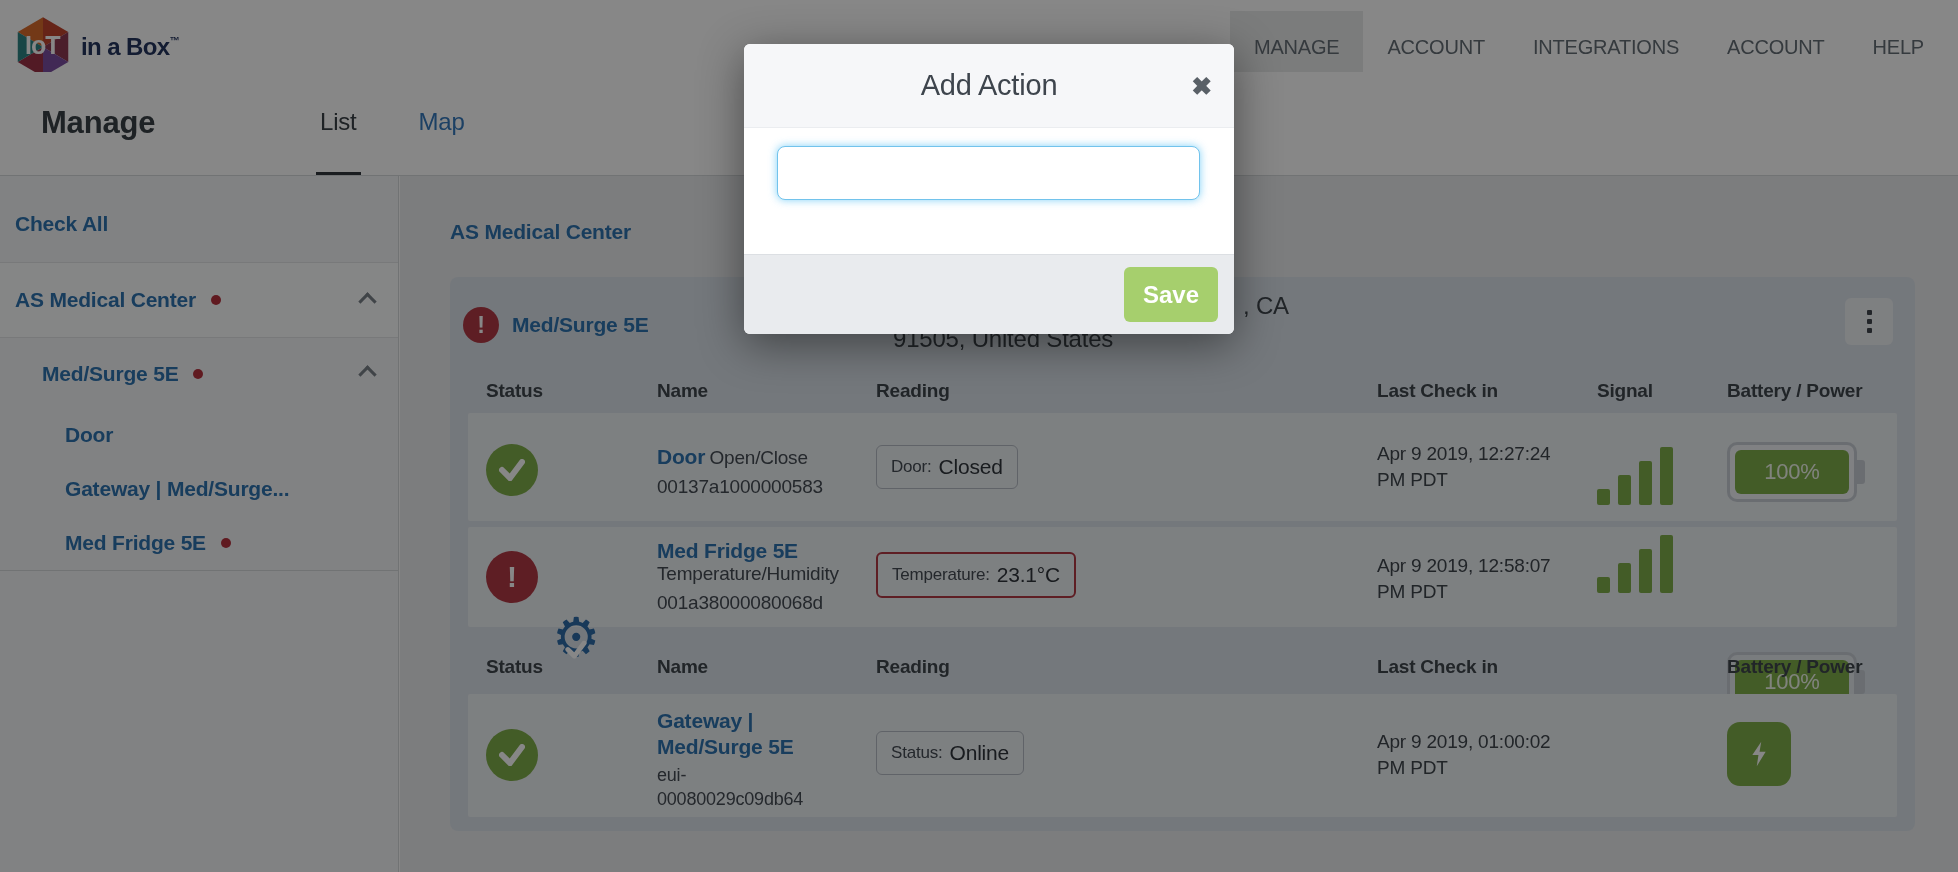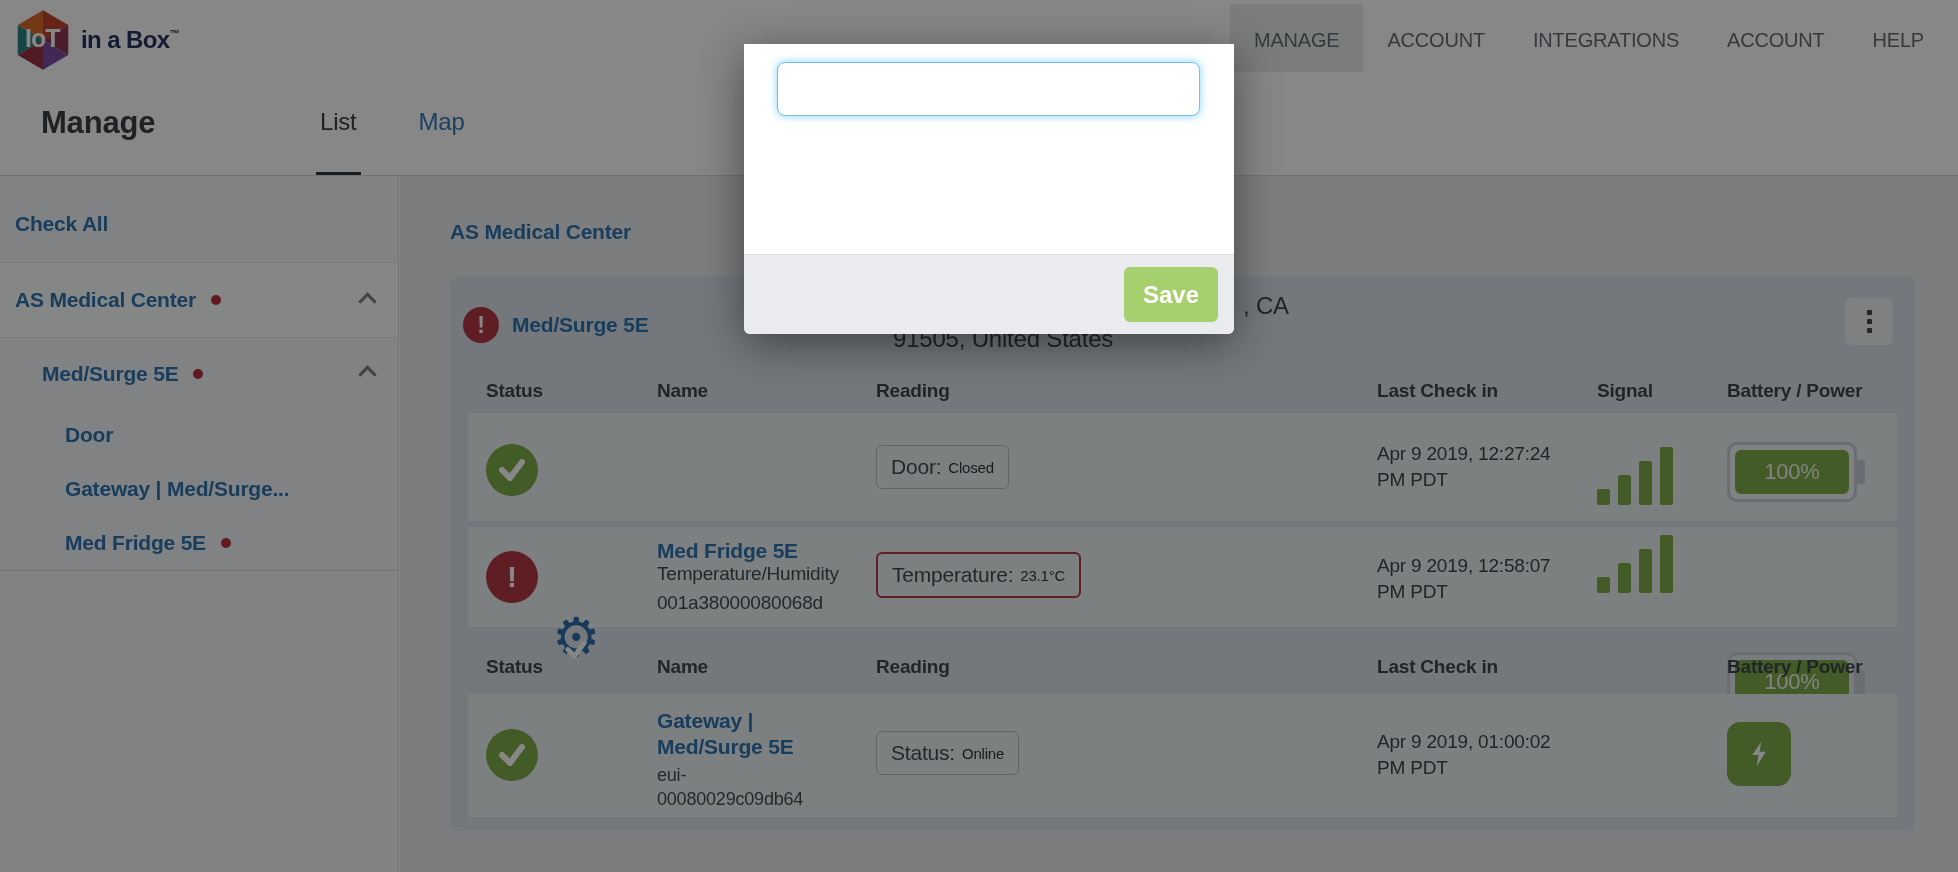--- a/index.html
+++ b/index.html
@@ -1,21 +1,21 @@
 <!DOCTYPE html>
 <html><head>
 <meta charset="utf-8">
 <style>
   * { margin:0; padding:0; box-sizing:border-box; }
   html,body { width:1958px; height:872px; overflow:hidden; background:#fff;
     font-family:"Liberation Sans", sans-serif; letter-spacing:-0.2px; }
   .app { position:relative; width:1958px; height:872px; }
 
   
-  .topbar { position:absolute; left:0; top:4px; width:100%; height:72px; background:#ffffff;
+  .topbar { position:absolute; left:0; top:11px; width:100%; height:72px; background:#ffffff;
     display:flex; align-items:center; justify-content:space-between; z-index:1; }
   .logo-wrap { display:flex; align-items:center; padding-left:14px; gap:9px; }
   .hex { position:relative; width:58px; height:62px; }
   .hex svg { display:block; }
   .logo-iot { position:absolute; left:50%; top:50%; transform:translate(-52%,-54%);
     color:#fff; font-weight:bold; font-size:25px; letter-spacing:-1px; }
   .brand-name { color:#25355f; font-weight:bold; font-size:24px; letter-spacing:-0.6px; }
   .brand-tm { color:#25355f; font-size:10px; vertical-align:top; position:relative; top:2px; }
   .topnav { display:flex; align-items:stretch; height:72px; padding-right:10px; }
   .topnav-item { display:flex; align-items:center; padding:0 24px; color:#656e76;
@@ -76,22 +76,22 @@
   .row-strip { position:absolute; left:18px; width:1429px; background:#edf1f4; border-radius:2px; }
 
   .dev-link { font-size:21px; font-weight:bold; color:#2e73b0; cursor:pointer; }
   .dev-type { font-size:19px; color:#454c54; }
   .dev-id { font-size:19px; color:#454c54; margin-top:7px; }
   .dev-id.sm { font-size:18px; margin-top:3px; }
 
   .chip { display:inline-flex; align-items:center; gap:7px; padding:9px 14px;
     border:1px solid #b6bcc4; border-radius:6px; }
   .chip.alert { border-color:#b23a45; border-width:2px; }
-  .chip-label { font-size:21px; color:#454c54; }
-  .chip-value { font-size:15px; color:#30363c; }
+  .chip-label { font-size:17px; color:#454c54; }
+  .chip-value { font-size:21px; color:#30363c; }
 
   .checkin { font-size:19px; color:#3f464d; line-height:26px; }
 
   .signal { display:flex; align-items:flex-end; gap:8px; height:58px; }
   .signal i { width:13px; background:#7fae4a; border-radius:2px; }
   .signal i:nth-child(1){height:16px;} .signal i:nth-child(2){height:30px;}
   .signal i:nth-child(3){height:44px;} .signal i:nth-child(4){height:58px;}
 
   .battery { position:relative; width:130px; height:60px; border:3px solid #c9cfd6;
     border-radius:10px; background:rgba(255,255,255,0.25); }
@@ -220,20 +220,25 @@
       
       <div class="row-strip" style="top:136px; height:108px;"></div>
       <div class="row-strip" style="top:250px; height:100px;"></div>
 
       
       <span class="abs ok-circle" style="left:36px; top:167px;">
         <svg width="26" height="22" viewBox="0 0 26 22">
             <path d="M3 11 l8 8 L23 3" stroke="#fff" stroke-width="6" fill="none" stroke-linecap="round"></path>
           </svg>
       </span>
+      <div class="abs" style="left:207px; top:168px;">
+        <span class="dev-link">Door</span>
+        <span class="dev-type">Open/Close</span>
+        <div class="dev-id">00137a1000000583</div>
+      </div>
       <div class="abs chip" style="left:426px; top:168px;">
         <span class="chip-label">Door:</span>
         <span class="chip-value">Closed</span>
       </div>
       <div class="abs checkin" style="left:927px; top:164px;">
         <div>Apr 9 2019, 12:27:24</div>
         <div>PM PDT</div>
       </div>
       <div class="abs signal" style="left:1147px; top:170px;">
           <i></i>
@@ -313,20 +318,24 @@
         <svg width="20" height="28" viewBox="0 0 18 24">
             <polygon points="11,1 3,13 8.5,13 7,23 15,10 9.5,10" fill="#fff"></polygon>
           </svg>
       </div>
     </section>
   </main>
 
   <div class="overlay"></div>
 
   <div class="modal">
+    <div class="modal-header">
+      <span class="modal-title">Add Action</span>
+      <span class="modal-close">✖</span>
+    </div>
     <div class="modal-body">
       <input class="modal-input" type="text" value="" style="">
     </div>
     <div class="modal-footer">
       <button class="save-btn">Save</button>
     </div>
   </div>
 
 </div>
 

